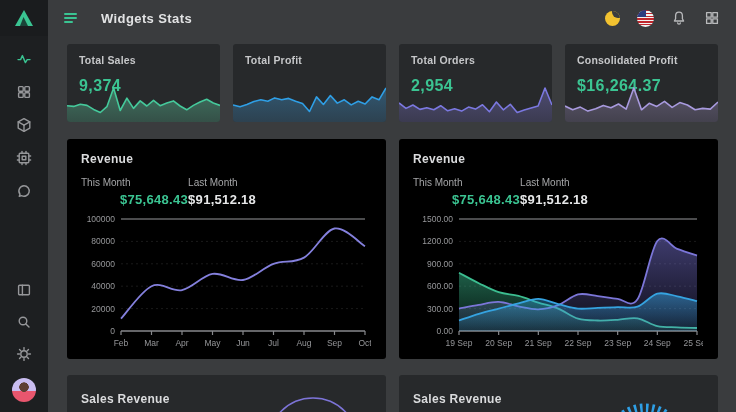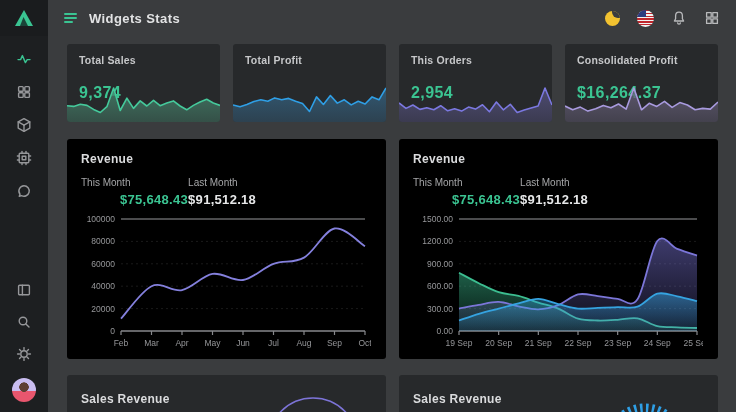--- a/index.html
+++ b/index.html
@@ -23,21 +23,21 @@
   .side-icon.active svg { stroke:#3ac492; }
   .avatar {
     width:24px; height:24px; border-radius:50%; cursor:pointer;
     background:
       radial-gradient(circle at 50% 38%, #5e3f33 0 4.5px, rgba(0,0,0,0) 5px),
       linear-gradient(180deg,#c9bdf0 0 55%, #e8566e 55%);
   }
   
   .main { flex:1; display:flex; flex-direction:column; }
   .header {
-    height:36px; display:flex; align-items:center; padding:0 16px 0 14px; gap:10px; flex-shrink:0;
+    height:36px; display:flex; align-items:center; padding:0 16px 0 14px; gap:22px; flex-shrink:0;
   }
   .hamburger { display:flex; flex-direction:column; gap:2.6px; cursor:pointer; padding:2px; }
   .hamburger span { display:block; height:1.7px; background:#3ac492; border-radius:1px; }
   .hamburger span:nth-child(1){ width:13px; }
   .hamburger span:nth-child(2){ width:13px; }
   .hamburger span:nth-child(3){ width:9px; }
   .header-title { font-size:13px; font-weight:bold; letter-spacing:.4px; color:#e2e3e4; }
   .header-right { margin-left:auto; display:flex; align-items:center; gap:17px; }
   .moon {
     position:relative; width:15px; height:15px; border-radius:50%;
@@ -55,21 +55,21 @@
   .hicon { width:16px; height:16px; cursor:pointer; }
   .hicon svg { stroke:#b9babc; fill:none; stroke-width:1.3; stroke-linecap:round; stroke-linejoin:round; }
   
   .content { padding:8px 18px 0 19px; }
   .cards-row { display:grid; grid-template-columns:repeat(4,1fr); gap:13px; }
   .stat-card {
     position:relative; height:78px; background:#27292b; border-radius:3px;
     padding:10px 12px 13px; overflow:hidden;
   }
   .stat-label { font-size:10.5px; font-weight:bold; color:#c6c7c9; letter-spacing:.2px; }
-  .stat-value { font-size:16px; font-weight:bold; color:#3bc492; letter-spacing:.4px; margin-top:18px; }
+  .stat-value { font-size:16px; font-weight:bold; color:#3bc492; letter-spacing:.4px; margin-top:11px; }
   .sparkline { position:absolute; left:0; bottom:0; width:100%; height:38px; display:block; }
   .panels-row { display:grid; grid-template-columns:repeat(2,1fr); gap:13px; margin-top:17px; }
   .panel { height:220px; background:#000000; border-radius:3px; padding:13px 14px 6px; overflow:hidden; }
   .panel-title { font-size:12px; font-weight:bold; color:#dadbdd; letter-spacing:.3px; }
   .legend { display:flex; margin-top:11px; }
   .legend-col { min-width:84px; }
   .legend-label { font-size:10px; color:#a6a7a9; }
   .legend-value { font-size:13px; font-weight:bold; margin-top:4px; letter-spacing:.3px; }
   .legend-value.green { color:#3bc492;margin-left:39px; }
   .legend-value.white { color:#e6e7e8; }
@@ -216,21 +216,21 @@
               <linearGradient id="grad1" x1="0" y1="0" x2="0" y2="1">
                 <stop offset="0%" stop-color="#34607e" stop-opacity="0.85"></stop>
                 <stop offset="100%" stop-color="#34607e" stop-opacity="0.45"></stop>
               </linearGradient>
             </defs>
             <path d="M0.0,20.9L7.0,22.8L13.9,20.5L20.9,17.6L27.8,15.8L34.8,17.2L41.7,13.9L48.7,15.8L55.6,14.4L62.6,17.2L69.5,19.5L76.5,27.5L83.5,12.9L90.4,20.5L97.4,11.5L104.3,19.1L111.3,15.8L118.2,20.9L125.2,17.2L132.1,20.0L139.1,12.9L146.0,15.8L153.0,4.0L153,38L0,38Z" fill="url(#grad1)" stroke="none"></path>
             <path d="M0.0,20.9L7.0,22.8L13.9,20.5L20.9,17.6L27.8,15.8L34.8,17.2L41.7,13.9L48.7,15.8L55.6,14.4L62.6,17.2L69.5,19.5L76.5,27.5L83.5,12.9L90.4,20.5L97.4,11.5L104.3,19.1L111.3,15.8L118.2,20.9L125.2,17.2L132.1,20.0L139.1,12.9L146.0,15.8L153.0,4.0" fill="none" stroke="#2f9fe6" stroke-width="1.6" stroke-linejoin="round"></path>
           </svg>
       </div>
       <div class="stat-card">
-        <div class="stat-label">This Orders</div>
+        <div class="stat-label">Total Orders</div>
         <div class="stat-value">2,954</div>
         <svg class="sparkline" width="153" height="38" viewBox="0 0 153 38" preserveAspectRatio="none">
             <defs>
               <linearGradient id="grad2" x1="0" y1="0" x2="0" y2="1">
                 <stop offset="0%" stop-color="#54517e" stop-opacity="0.85"></stop>
                 <stop offset="100%" stop-color="#54517e" stop-opacity="0.45"></stop>
               </linearGradient>
             </defs>
             <path d="M0.0,19.0L7.0,24.4L13.9,21.0L20.9,25.4L27.8,23.7L34.8,25.8L41.7,21.7L48.7,26.8L55.6,24.8L62.6,27.1L69.5,23.1L76.5,25.1L83.5,20.7L90.4,27.8L97.4,18.0L104.3,25.8L111.3,20.3L118.2,28.5L125.2,26.1L132.1,24.1L139.1,22.0L146.0,4.0L153.0,21.0L153,38L0,38Z" fill="url(#grad2)" stroke="none"></path>
             <path d="M0.0,19.0L7.0,24.4L13.9,21.0L20.9,25.4L27.8,23.7L34.8,25.8L41.7,21.7L48.7,26.8L55.6,24.8L62.6,27.1L69.5,23.1L76.5,25.1L83.5,20.7L90.4,27.8L97.4,18.0L104.3,25.8L111.3,20.3L118.2,28.5L125.2,26.1L132.1,24.1L139.1,22.0L146.0,4.0L153.0,21.0" fill="none" stroke="#7b78e0" stroke-width="1.6" stroke-linejoin="round"></path>

